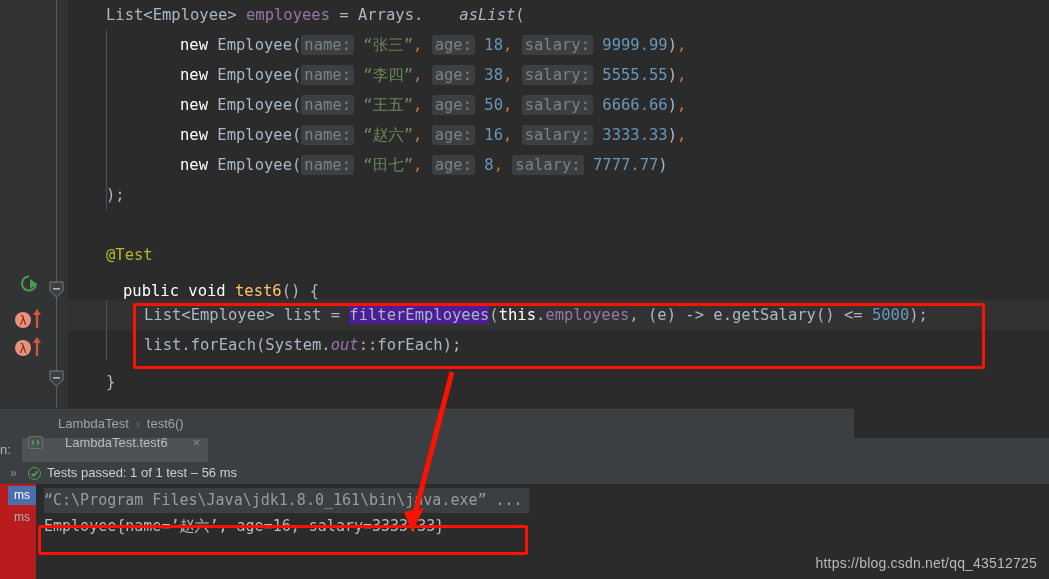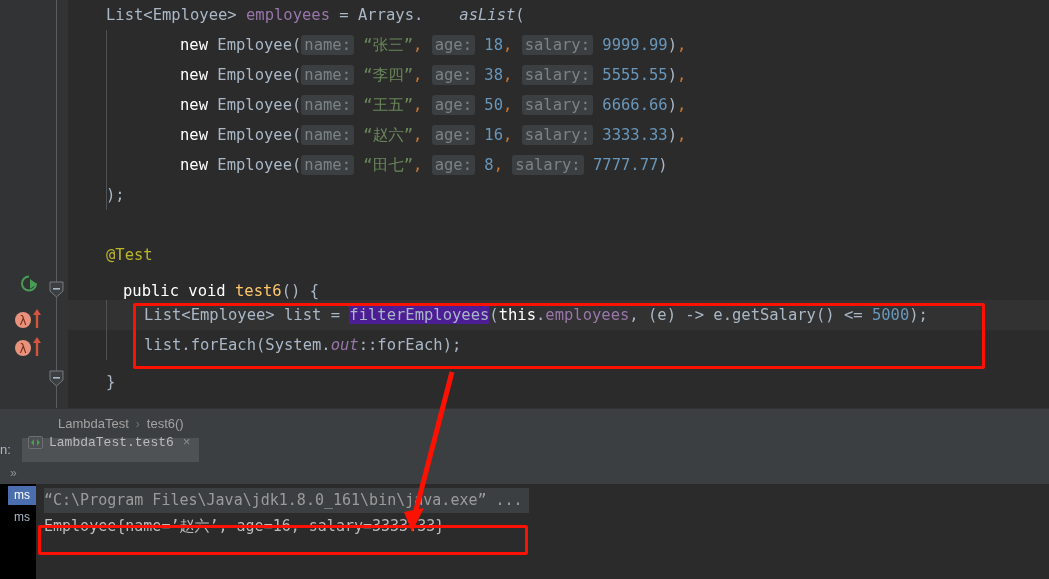--- a/index.html
+++ b/index.html
@@ -95,21 +95,21 @@
     border-radius: 3px;
     padding: 1px 3px;
   }
   .usage-hl { background: #4c1d95; }
 
   
   .gicon { position: absolute; }
 
   
   #breadcrumb-bar {
-    position: absolute; left: 0; top: 408px; width: 1049px; height: 30px;
+    position: absolute; left: 0; top: 408px; width: 854px; height: 30px;
     background: #3c3f41;
     border-top: 1px solid #323232;
   }
   #breadcrumb {
     position: absolute; left: 58px; top: 0; height: 30px; line-height: 30px;
     font-family: "Liberation Sans", sans-serif;
     font-size: 13px; color: #a3a3a3;
     display: flex; align-items: center; gap: 7px;
   }
   #breadcrumb .sep { color: #6e7173; font-size: 12px; }
@@ -120,23 +120,23 @@
     background: #3c3f41;
   }
   #run-label {
     position: absolute; left: 0; top: 4px;
     font-family: "Liberation Sans", sans-serif;
     font-size: 13px; color: #a9b7c6;
   }
   #run-tab {
     position: absolute; left: 22px; top: 0; height: 24px;
     background: #4e5254;
-    display: flex; align-items: center; gap: 6px;
+    display: flex; align-items: center; gap: 22px;
     padding: 0 8px 16px 6px;
-    font-family: Liberation Mono, monospace;
+    font-family: Liberation Sans, sans-serif;
     font-size: 13px; color: #bbbbbb;
   }
   #run-tab .close { color: #8c8c8c; font-size: 13px; margin-left: 3px; }
   .junit-icon {
     width: 15px; height: 13px; background: #4c5052;
     border: 1px solid #6b6f71; border-radius: 2px;
     display: inline-flex; align-items: center; justify-content: center;
   }
 
   #status-strip {
@@ -158,21 +158,21 @@
     width: 13px; height: 13px; border-radius: 50%;
     border: 1.6px solid #5a9e5a;
     display: inline-flex; align-items: center; justify-content: center;
   }
   .ok-circle svg { display:block; }
   #status-text { color: #cfcfcf; }
 
   
   #tests-tree {
     position: absolute; left: 0; top: 46px; width: 36px; height: 95px;
-    background: #000000;
+    background: #b91c1c;
   }
   .ms-item {
     position: absolute; left: 8px; width: 28px; height: 19px;
     line-height: 19px; text-align: center;
     font-family: "Liberation Sans", sans-serif;
     font-size: 12px; color: #a9b7c6;
   }
   .ms-sel { background: #4b6eaf; color: #ffffff; }
 
   #console {
@@ -312,20 +312,28 @@
           <polygon points="4,1 1,4.5 4,8" fill="#499c54"></polygon>
           <polygon points="7,1 10,4.5 7,8" fill="#499c54"></polygon>
         </svg>
       </span>
       <span>LambdaTest.test6</span>
       <span class="close">×</span>
     </div>
 
     <div id="status-strip">
       <div id="chevrons">»</div>
+      <div id="status-line">
+        <span class="ok-circle">
+          <svg width="9" height="9" viewBox="0 0 9 9">
+            <polyline points="1.5,4.8 3.6,6.8 7.5,2.2" fill="none" stroke="#5a9e5a" stroke-width="1.6"></polyline>
+          </svg>
+        </span>
+        <span id="status-text">Tests passed: 1 of 1 test – 56 ms</span>
+      </div>
     </div>
 
     <div id="tests-tree">
       <div class="ms-item ms-sel" style="top:2px;">ms</div>
       <div class="ms-item" style="top:24px;">ms</div>
     </div>
 
     <div id="console">
       <div class="console-line cmd" style="top:4px; left:8px;">“C:\Program Files\Java\jdk1.8.0_161\bin\java.exe” ...</div>
       <div class="console-line out" style="top:30px; left:8px;">Employee{name=’赵六’, age=16, salary=3333.33}</div>
@@ -334,13 +342,14 @@
 
   <div class="redbox" id="code-redbox" style="left: 133px; top: 303px; width: 852px; height: 66px; border-color: rgb(253, 17, 0);"></div>
 
   <div class="redbox" id="output-redbox" style="left: 38px; top: 525px; width: 490px; height: 30px; border-color: rgb(253, 17, 0);"></div>
 
   <svg id="red-arrow" width="1049" height="579">
     <line x1="452" y1="372" x2="414" y2="518" stroke="#fd1100" stroke-width="5"></line>
     <polygon points="412,532 404,512 424,508" fill="#fd1100"></polygon>
   </svg>
 
+  <div id="watermark">https://blog.csdn.net/qq_43512725</div>
 </div>
 
 </body></html>

